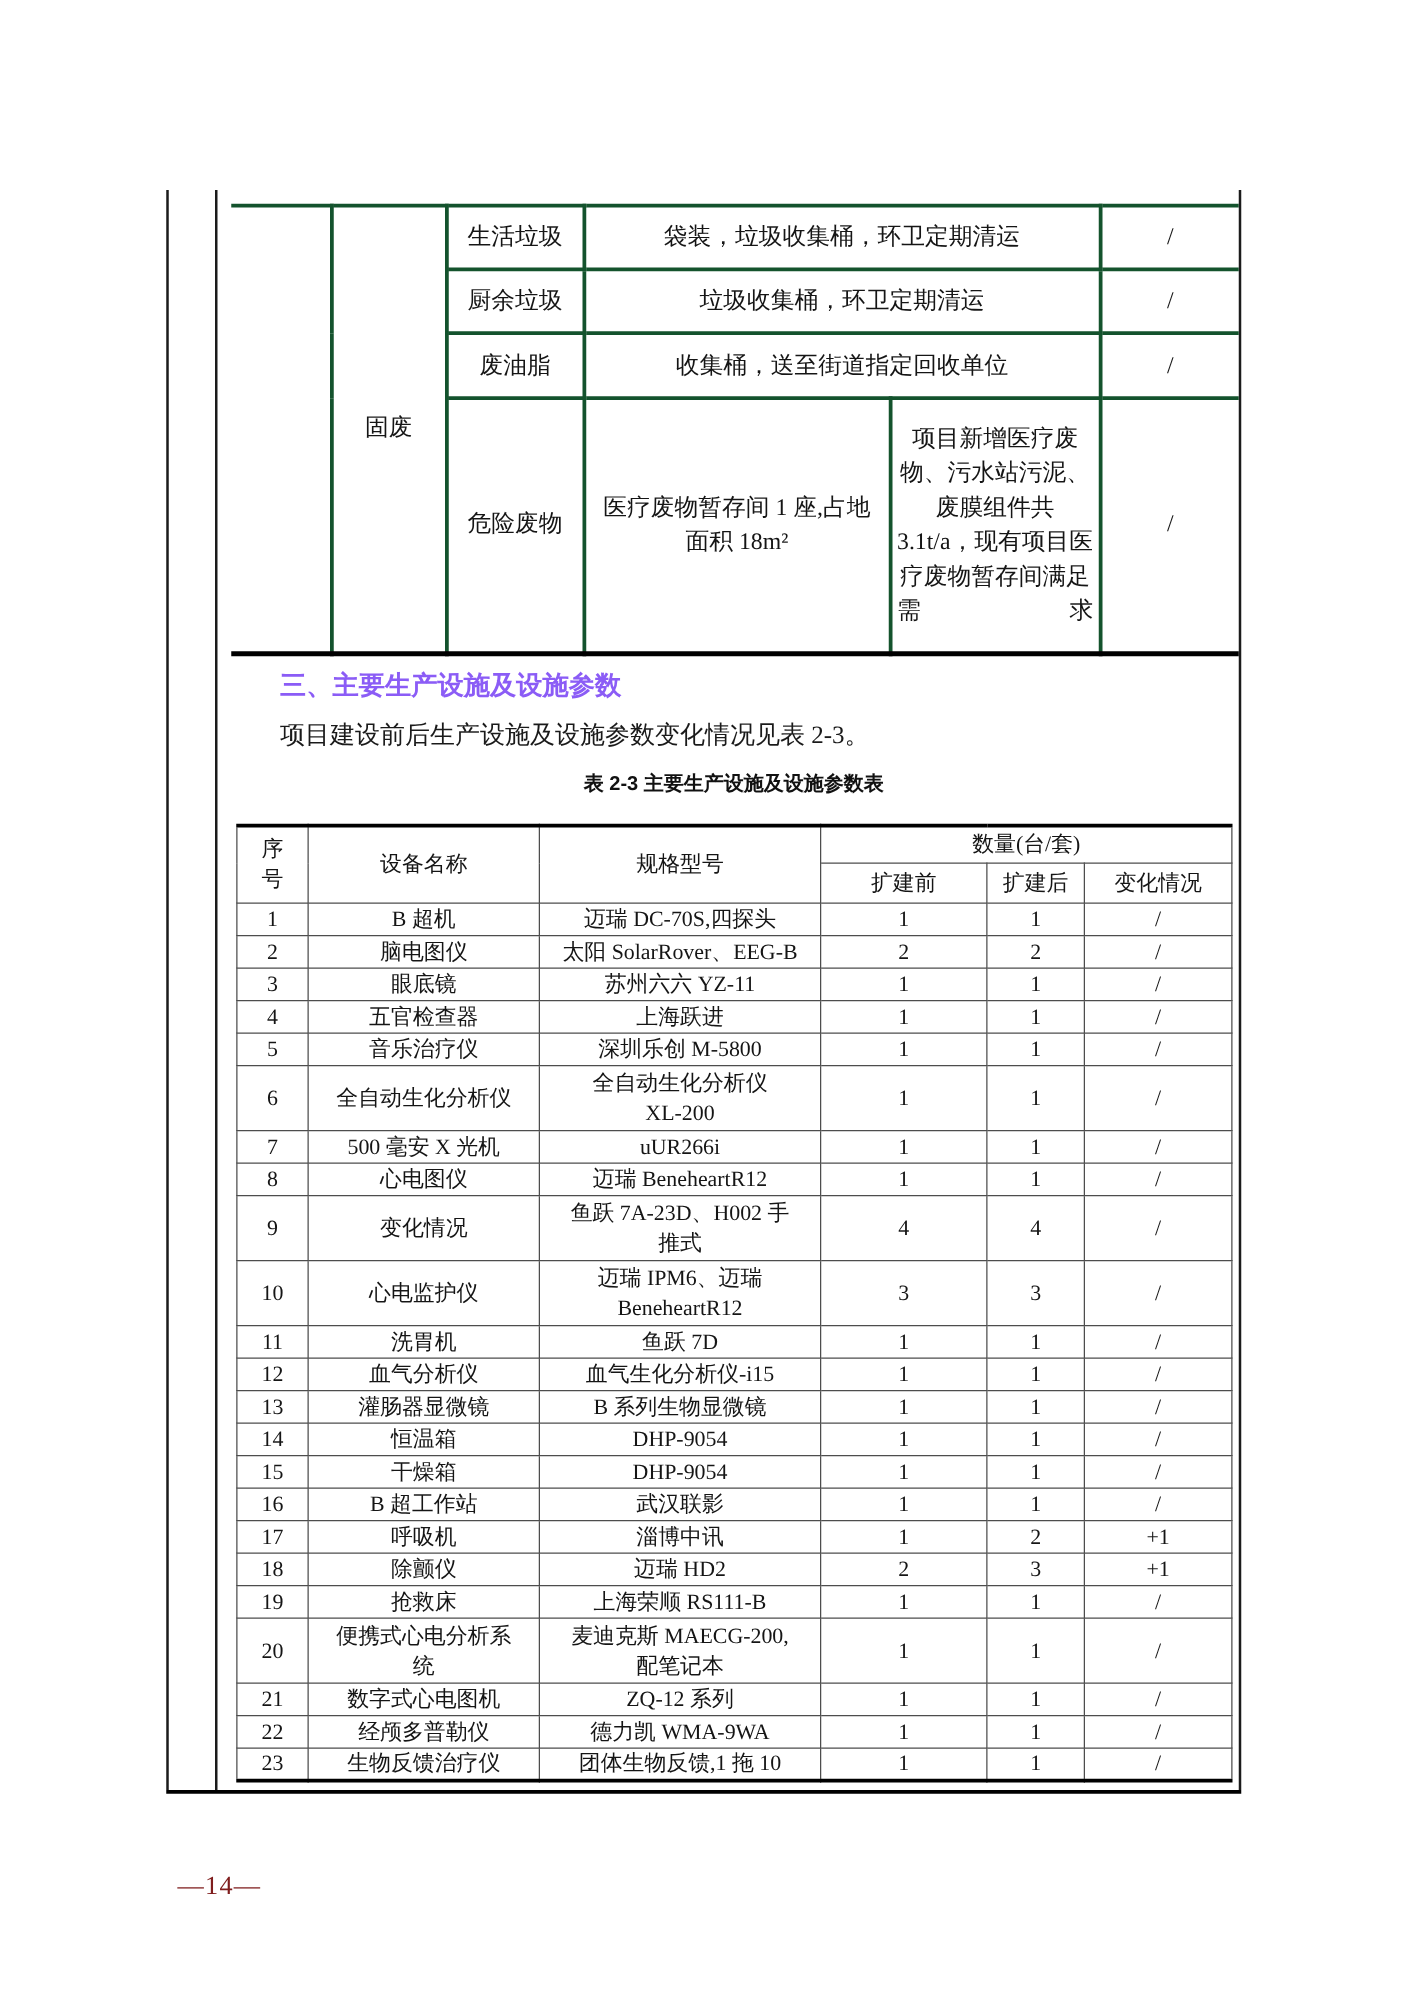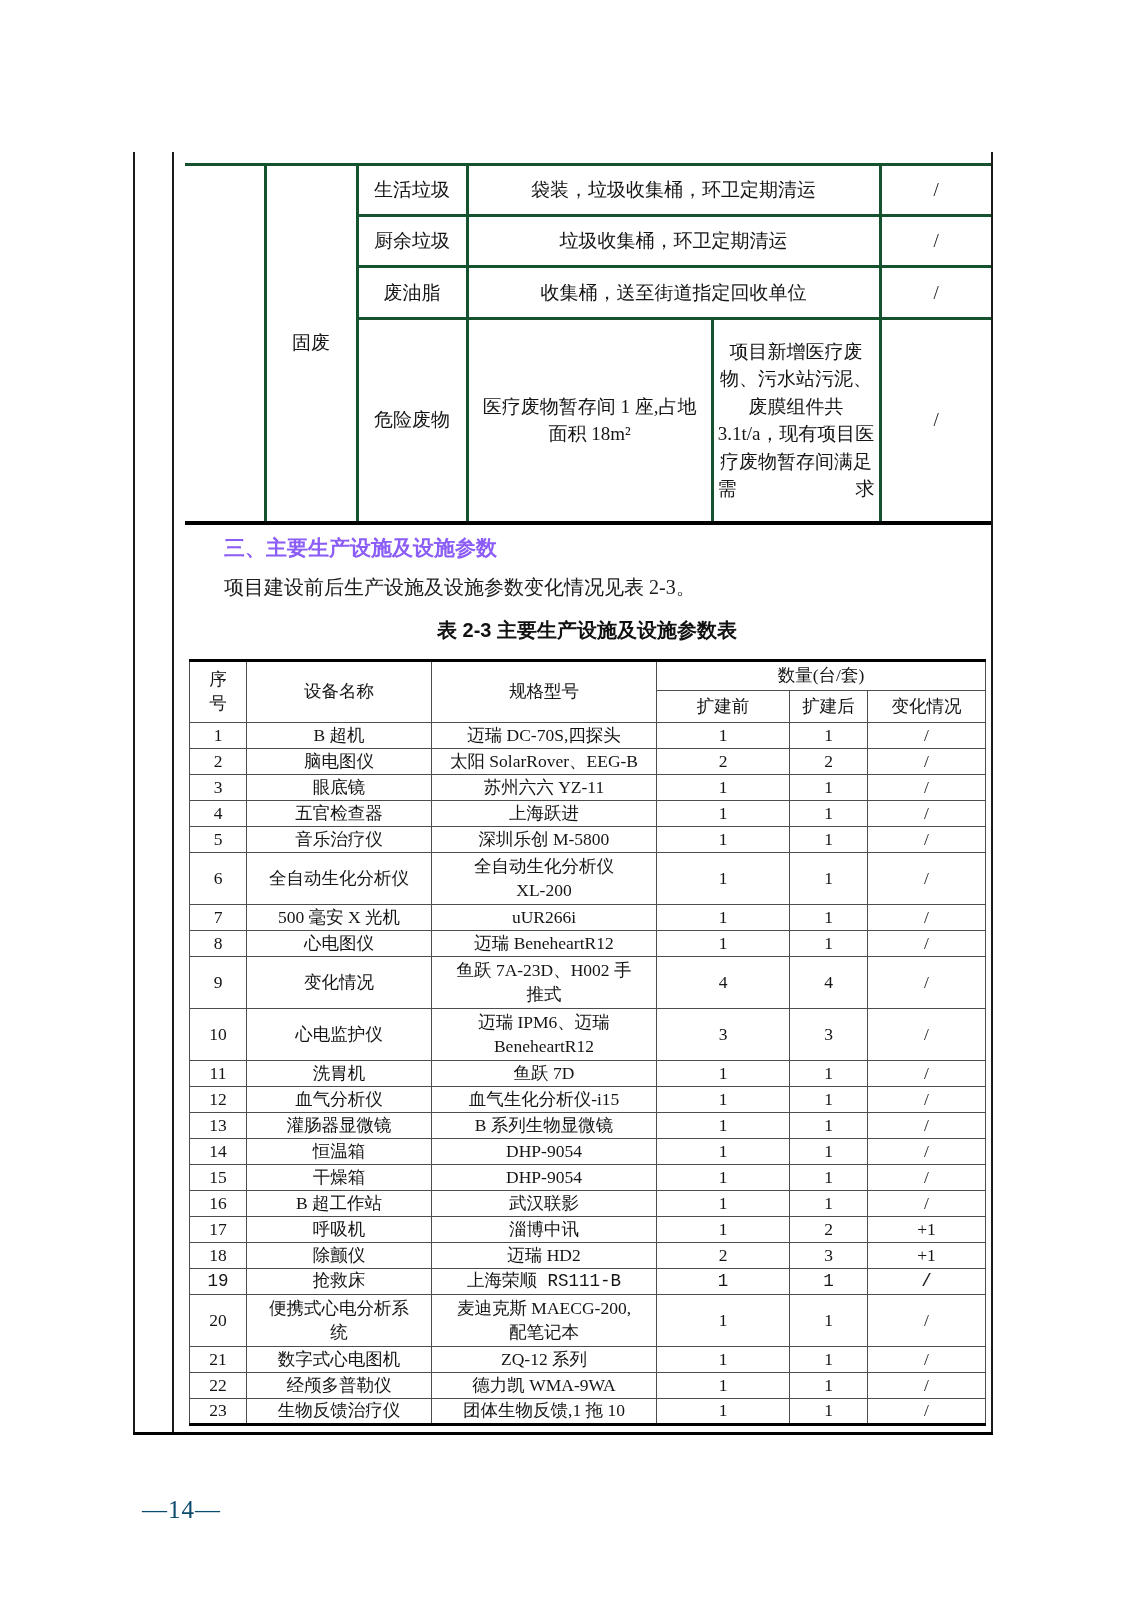--- a/index.html
+++ b/index.html
@@ -20,35 +20,35 @@
   table.waste td.no-right{border-right:none;}
   td.note-cell{text-align:justify;padding:6px 9px;font-size:18.5px;line-height:1.6;
                text-align-last:justify;margin-top:48px;}
   .pre{white-space:pre-line;}
 
   
   .sec-head{position:absolute;left:224px;top:534px;font-family:"Liberation Sans","DejaVu Sans",sans-serif;
             font-weight:bold;font-size:21px;color:#8b5cf6;}
   .sec-par{position:absolute;left:224px;top:574px;font-size:20px;color:#1a1a1a;text-align:center;}
   .tbl-title{position:absolute;left:189px;top:617px;width:796px;text-align:center;
-             font-family:"Liberation Sans","DejaVu Sans",sans-serif;font-weight:bold;font-size:20px;color:#111;}
+             font-family:"Liberation Sans","DejaVu Sans",sans-serif;font-weight:bold;font-size:16px;color:#111;}
 
   
   #equip-wrap{position:absolute;left:189px;top:659px;width:796px;}
   table.equip{border-collapse:collapse;table-layout:fixed;width:796px;
               border-top:3px solid #000;border-bottom:3px solid #000;}
   table.equip td,table.equip th{border:1px solid #4d4d4d;text-align:center;vertical-align:middle;
               font-weight:normal;font-size:17.5px;line-height:1.35;padding:0 3px;}
   table.equip .h1{height:30px;}
   table.equip .h2{height:32px;}
   th.seq-h{white-space:pre-line;line-height:1.2;}
   td.c-name,td.c-spec{white-space:pre-line;}
 
   
-  #pageno{position:absolute;left:142px;top:1496px;font-size:25px;color:#0c4a6e;letter-spacing:1px;}
+  #pageno{position:absolute;left:142px;top:1496px;font-size:21px;color:#7f1d1d;letter-spacing:1px;}
 </style>
 </head>
 <body>
 
 <div id="page">
 
   <div class="vline" style="left:133px;top:152px;height:1280px;"></div>
   <div class="vline" style="left:172px;top:152px;height:1280px;"></div>
   <div class="vline" style="left:991px;top:152px;height:1280px;"></div>
   <div class="frame-bottom" style="left:133px;top:1432px;width:860px;"></div>
@@ -261,21 +261,21 @@
             <td class="c-change">+1</td>
           </tr>
           <tr style="height: 26px;">
             <td class="c-seq">18</td>
             <td class="c-name">除颤仪</td>
             <td class="c-spec">迈瑞 HD2</td>
             <td class="c-before">2</td>
             <td class="c-after">3</td>
             <td class="c-change">+1</td>
           </tr>
-          <tr style="height: 26px; font-family: Liberation Mono, monospace;">
+          <tr style="height: 26px;">
             <td class="c-seq">19</td>
             <td class="c-name">抢救床</td>
             <td class="c-spec">上海荣顺 RS111-B</td>
             <td class="c-before">1</td>
             <td class="c-after">1</td>
             <td class="c-change">/</td>
           </tr>
           <tr style="height: 52px;">
             <td class="c-seq">20</td>
             <td class="c-name">便携式心电分析系

